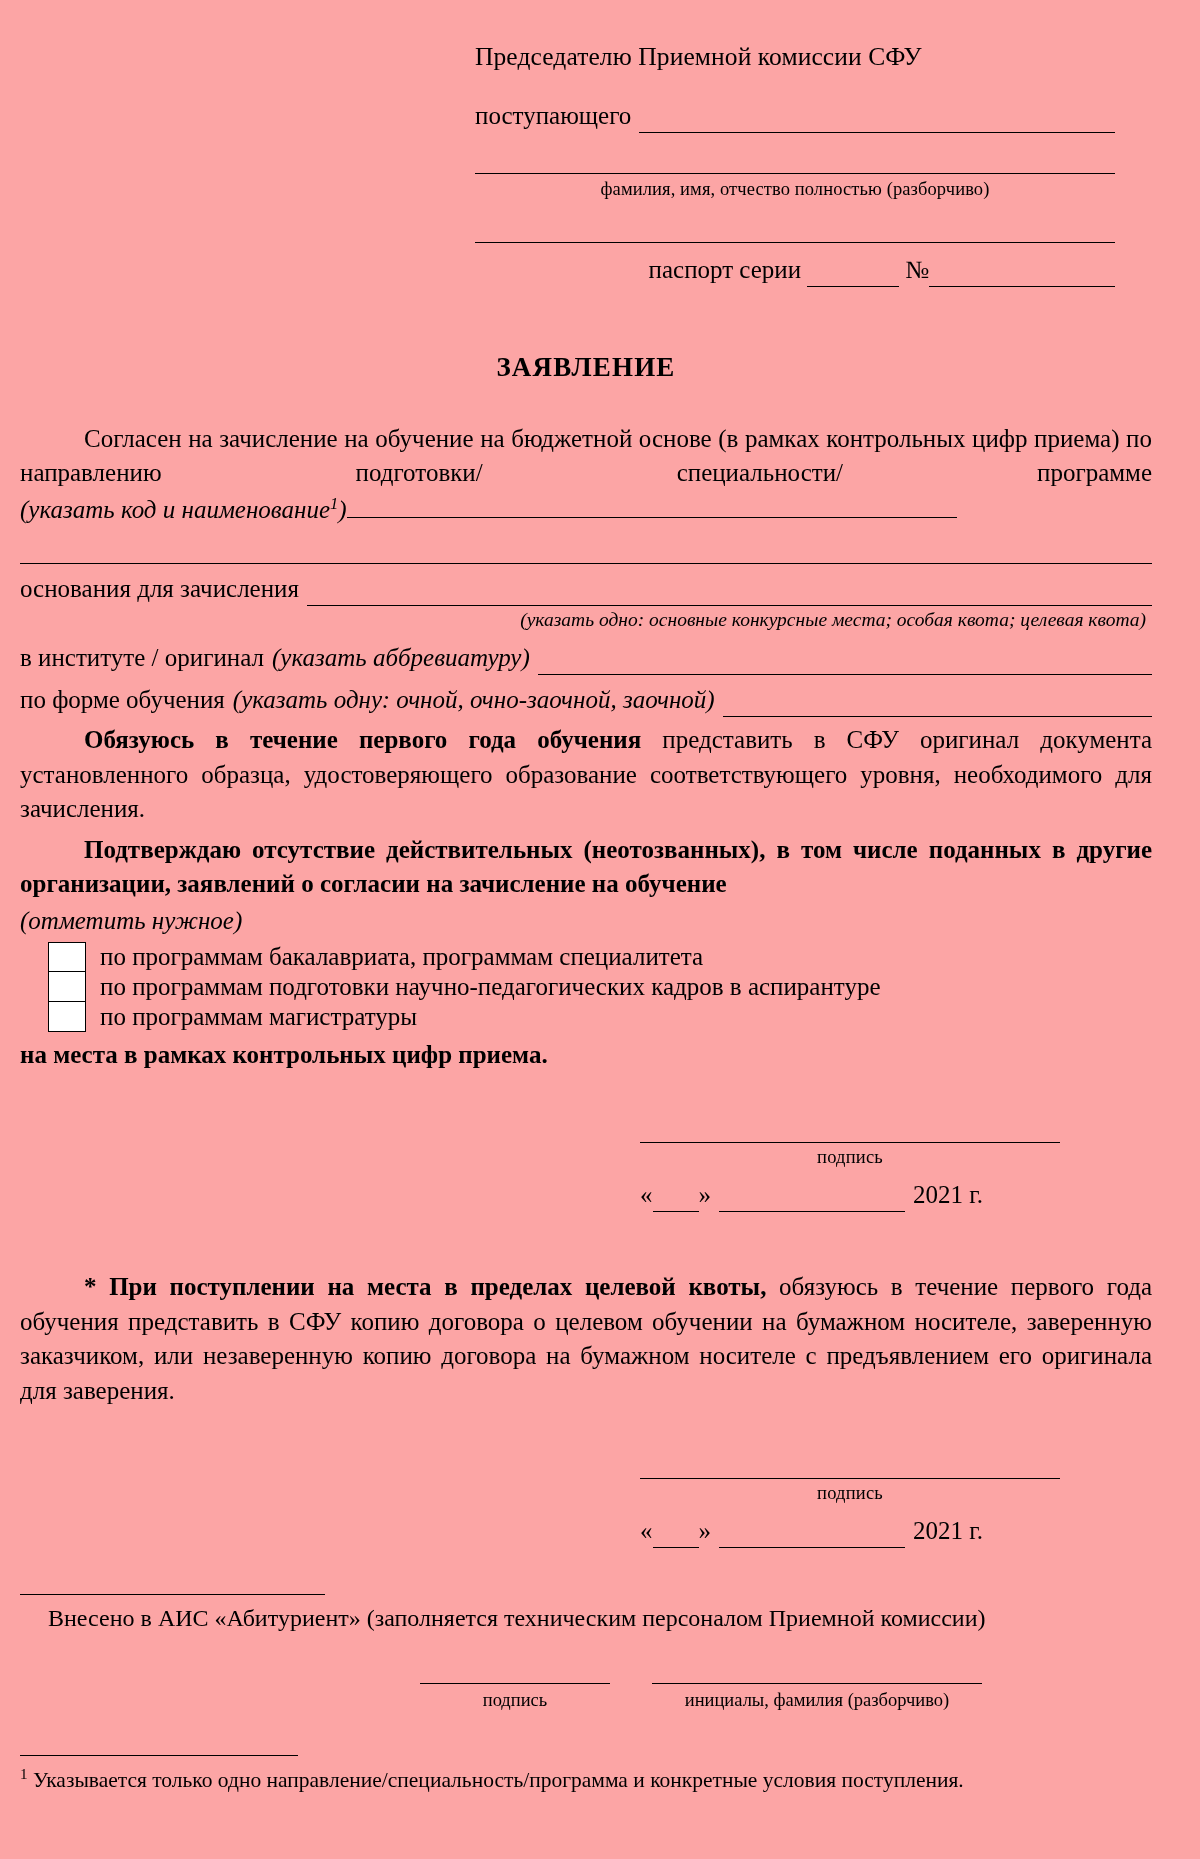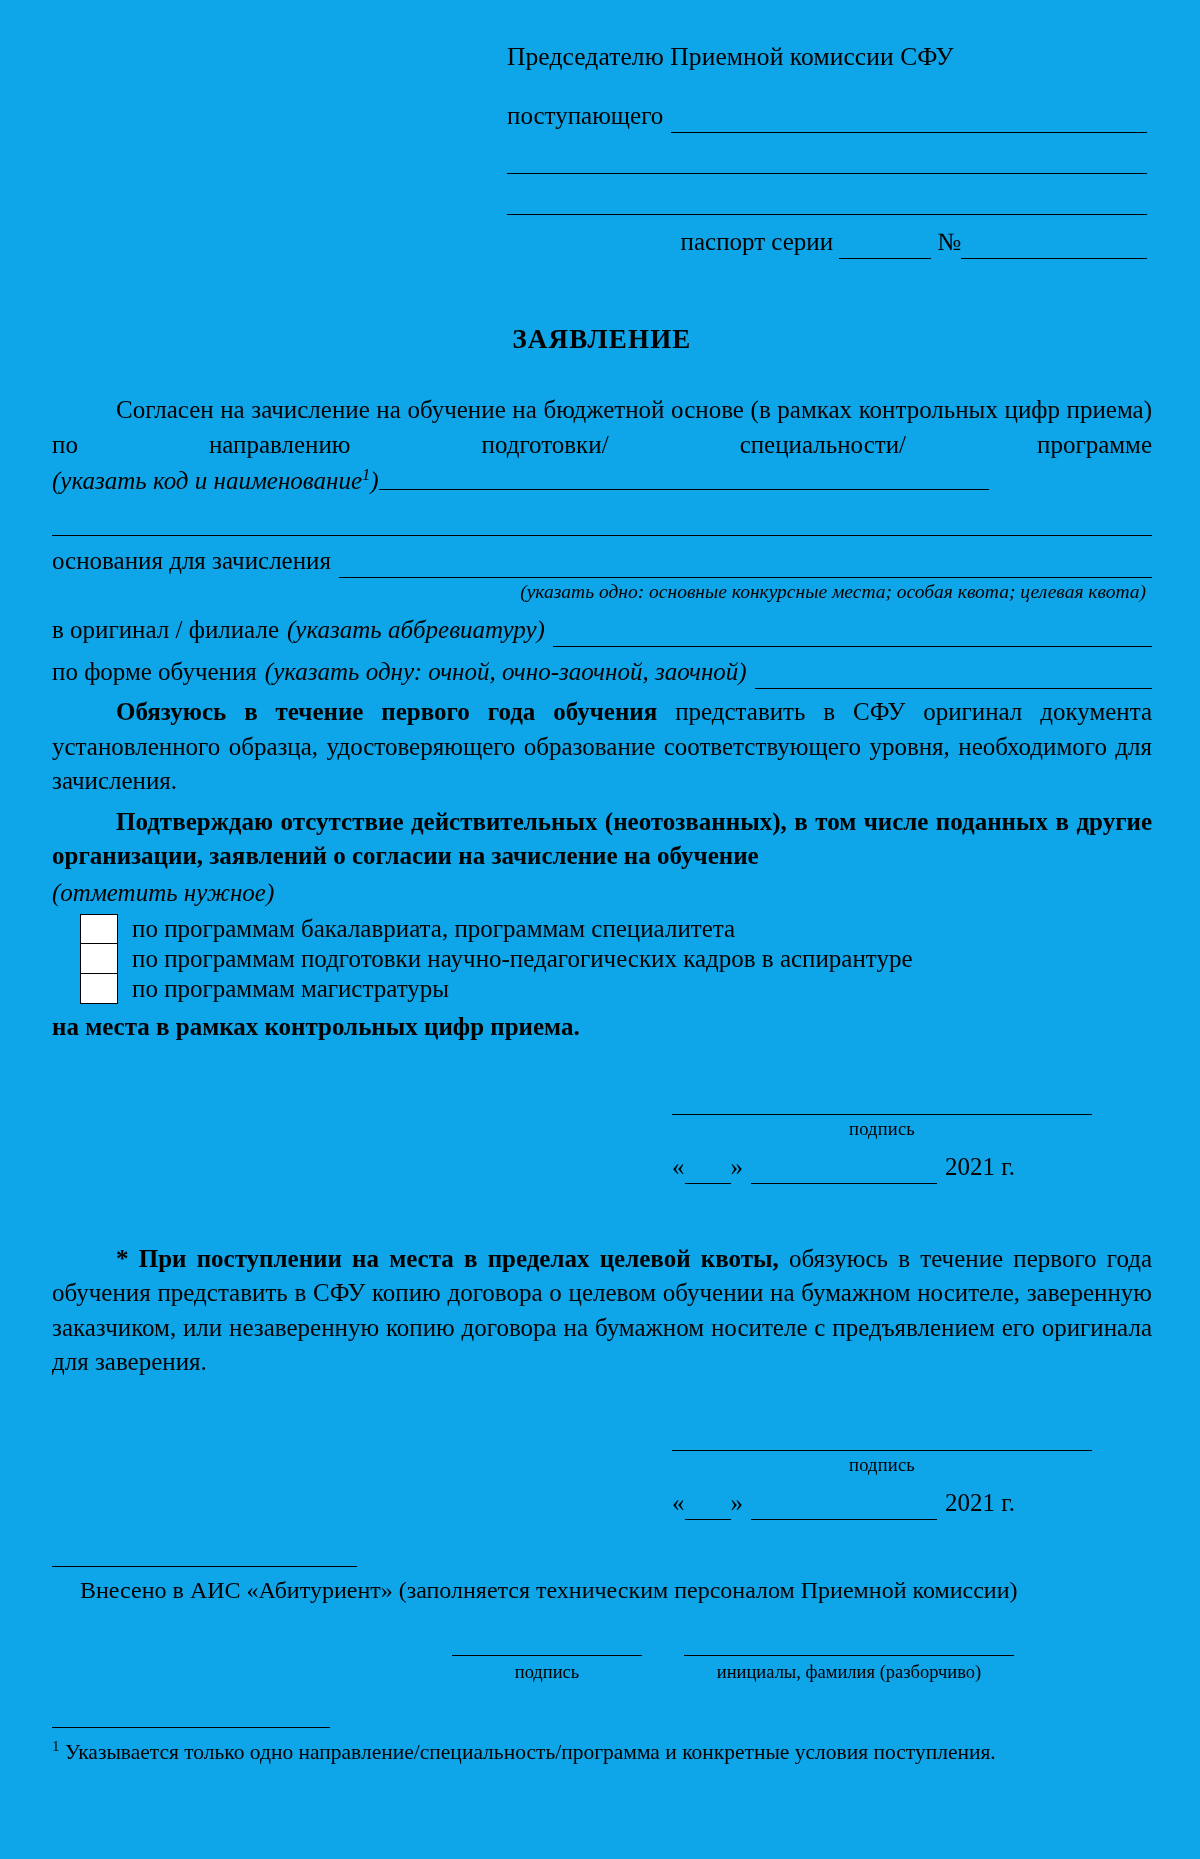--- a/index.html
+++ b/index.html
@@ -10,23 +10,23 @@
   }
   body {
     font-family: "Liberation Serif", "DejaVu Serif", serif;
     color: #000000;
   }
   .page {
     position: relative;
     width: 1200px;
     height: 1859px;
     margin: 0 auto;
-    background: #0ea5e9;
+    background: #fca5a5;
     box-sizing: border-box;
-    padding: 40px 48px 0 52px;
+    padding: 40px 48px 0 20px;
     font-size: 25px;
     line-height: 1.36;
   }
 
   
   .header-block {
     margin-left: 455px;
     width: 640px;
   }
   .hdr-line {
@@ -255,20 +255,21 @@
   <div class="header-block">
 
     <div class="hdr-line">Председателю Приемной комиссии СФУ</div>
 
     <div class="hdr-row">
       <span class="lbl">поступающего</span>
       <span class="rule"></span>
     </div>
 
     <div class="hdr-standalone-rule"></div>
+    <div class="caption">фамилия, имя, отчество полностью (разборчиво)</div>
 
     <div class="hdr-standalone-rule"></div>
 
     <div class="pass-row">
       <span class="lbl">паспорт серии</span>
       <span class="seg-sm"></span>
       <span>№</span>
       <span class="seg-md"></span>
     </div>
   </div>
@@ -285,21 +286,21 @@
 
     <div class="rule-full-row"></div>
 
     <div class="row-line">
       <span>основания для зачисления</span>
       <span class="grow"></span>
     </div>
     <div class="hint">(указать одно: основные конкурсные места; особая квота; целевая квота)</div>
 
     <div class="row-line">
-      <span>в оригинал / филиале</span>
+      <span>в институте / оригинал</span>
       <span style="margin-left:8px;"><em class="it">(указать аббревиатуру)</em></span>
       <span class="grow"></span>
     </div>
 
     <div class="row-line">
       <span>по форме обучения</span>
       <span style="margin-left:8px;"><em class="it">(указать одну: очной, очно-заочной, заочной)</em></span>
       <span class="grow"></span>
     </div>
 

